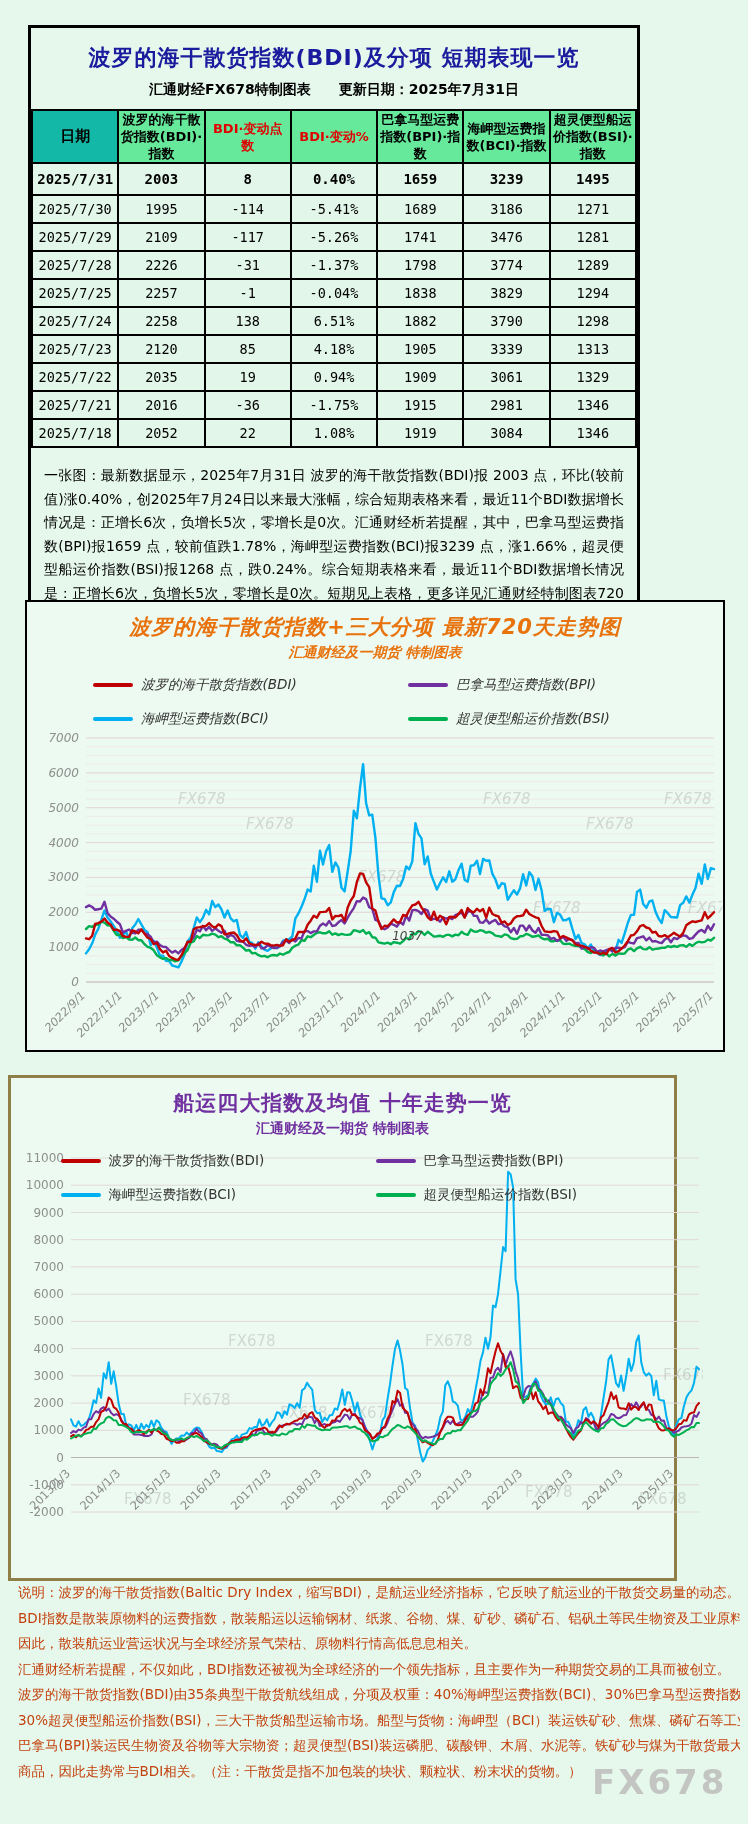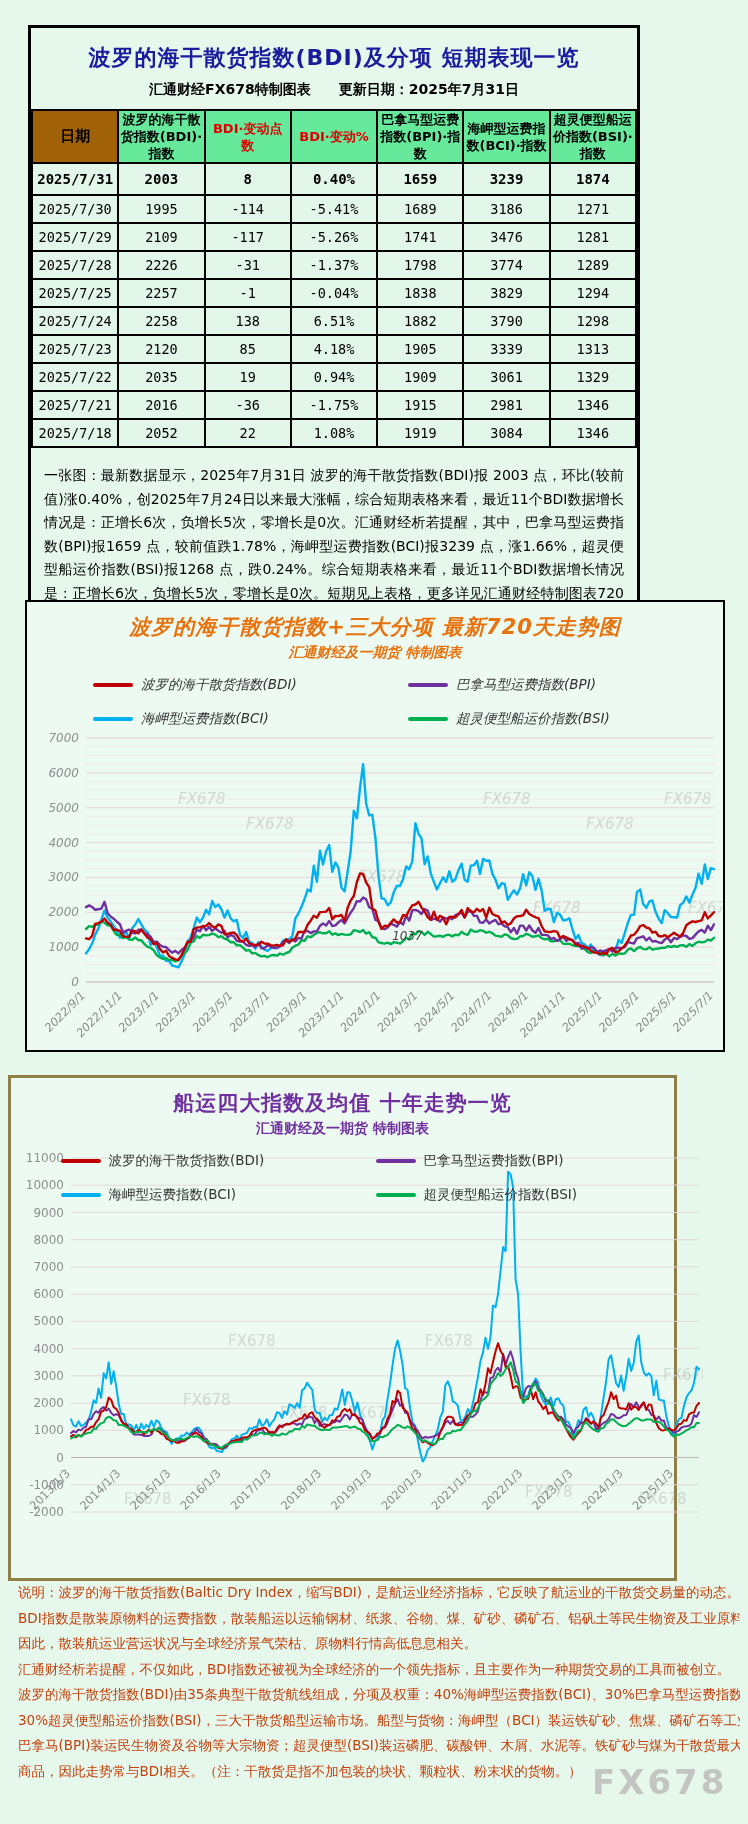--- a/index.html
+++ b/index.html
@@ -10,21 +10,21 @@
     color:#000;
   }
   
   .top-box{position:absolute;left:28px;top:25px;width:612px;box-sizing:border-box;
     border:3px solid #000;background:#e6f8ec;}
   .t-title{font-size:22px;font-weight:bold;color:#1b1b9e;text-align:center;margin-top:15px;letter-spacing:1px;}
   .t-sub{font-size:14px;font-weight:bold;color:#000;text-align:center;margin:8px 0 10px;}
   table{width:100%;border-collapse:collapse;table-layout:fixed;}
   th,td{border:2px solid #000;text-align:center;overflow:hidden;padding:0 1px;}
   th{height:46px;font-size:13px;background:#67e99b;line-height:17px;font-weight:bold;}
-  th.first{background:#a16207;font-size:15px;}
+  th.first{background:#14b8a6;font-size:15px;}
   th.accent{color:#e00000;}
   td{height:26px;font-size:13.5px;background:#e2f6ea;font-family:"DejaVu Sans Mono","Liberation Mono",monospace;}
   tr.latest td{font-weight:bold;font-size:14px;height:30px;}
   .summary{font-size:14px;line-height:23.5px;text-align:justify;margin:16px 13px 20px;}
   
   .chart-box{position:absolute;box-sizing:border-box;background:#ecfaf1;}
   .mid-box{left:25px;top:600px;width:700px;border:2px solid #000;font-style:italic;}
   .bot-box{left:8px;top:1075px;width:669px;border:3px solid #8f7f46;}
   .c-title{font-size:21px;font-weight:bold;text-align:center;margin-top:11px;letter-spacing:1px;}
   .mid-box .c-title,.mid-box .c-sub{color:#e8720c;}
@@ -61,21 +61,21 @@
         </tr>
       </thead>
     <tbody>
         <tr class="latest">
           <td>2025/7/31</td>
           <td>2003</td>
           <td>8</td>
           <td>0.40%</td>
           <td>1659</td>
           <td>3239</td>
-          <td>1874</td>
+          <td>1495</td>
         </tr>
         <tr class="">
           <td>2025/7/30</td>
           <td>1995</td>
           <td>-114</td>
           <td>-5.41%</td>
           <td>1689</td>
           <td>3186</td>
           <td>1271</td>
         </tr>

